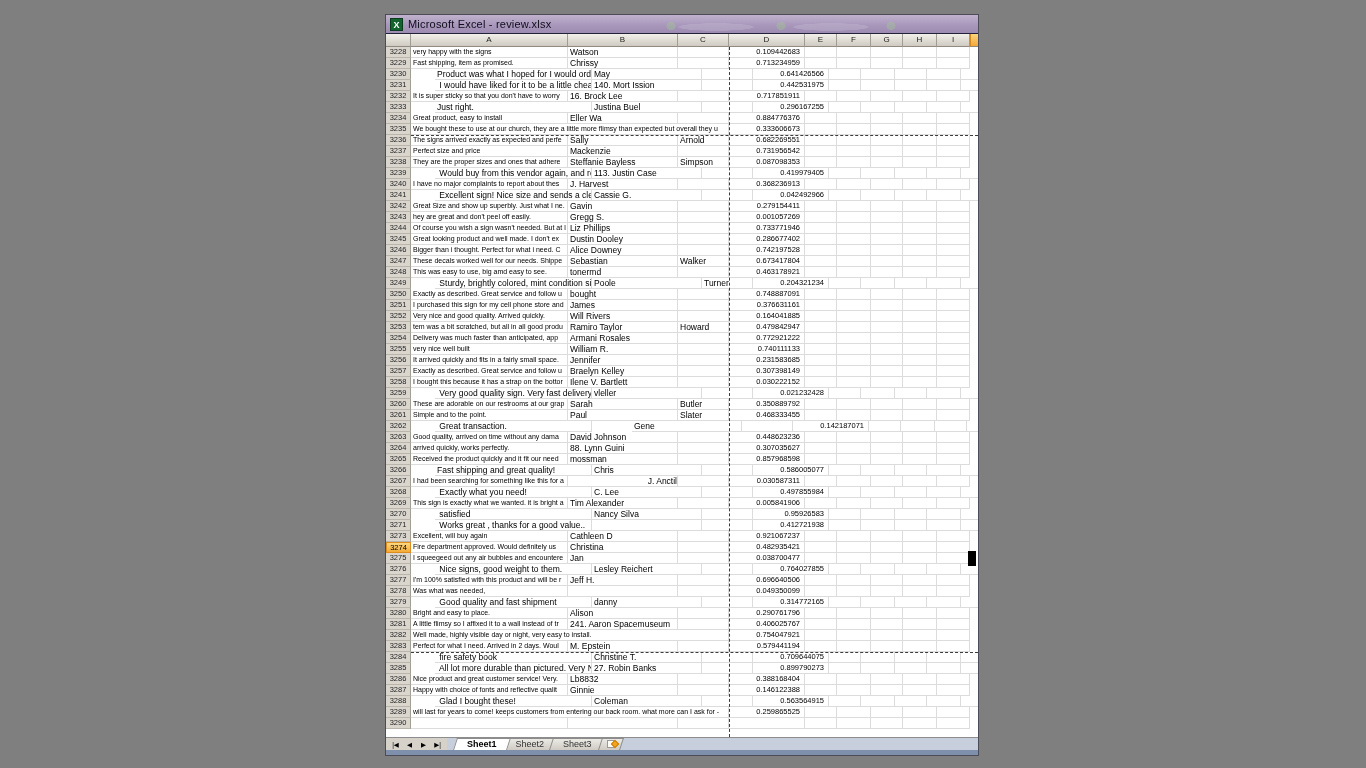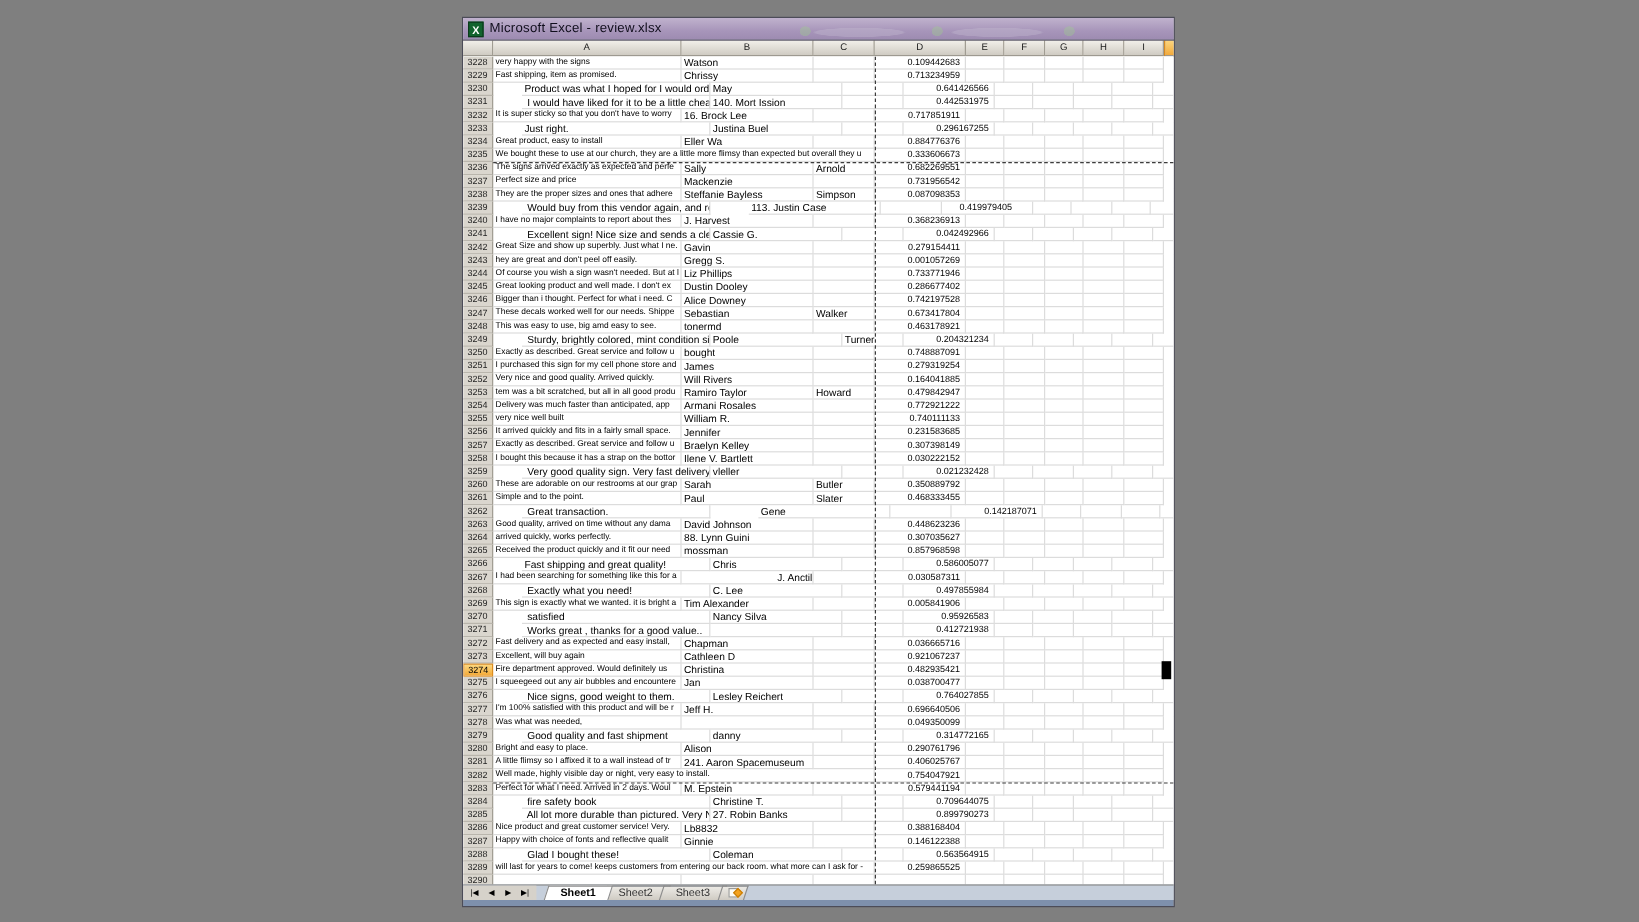--- a/index.html
+++ b/index.html
@@ -232,23 +232,23 @@
         <div class="c cD" style="width: 76px; flex: 0 0 76px;">0.087098353</div>
         <div class="c cE" style="width: 32px; flex: 0 0 32px;"></div>
         <div class="c cF" style="width: 34px; flex: 0 0 34px;"></div>
         <div class="c cG" style="width: 32px; flex: 0 0 32px;"></div>
         <div class="c cH" style="width: 34px; flex: 0 0 34px;"></div>
         <div class="c cI" style="width: 33px; flex: 0 0 33px;"></div>
       </div>
       <div class="row">
         <div class="rh">3239</div>
         <div class="c cA big" style="width: 157px; flex: 0 0 157px;"> Would buy from this vendor again, and re</div>
-        <div class="c cB" style="width: 110px; flex: 0 0 110px; margin-left: 32px;">113. Justin Case</div>
-        <div class="c cC" style="width: 51px; flex: 0 0 51px;"></div>
-        <div class="c cD" style="width: 76px; flex: 0 0 76px; text-align: center;">0.419979405</div>
+        <div class="c cB" style="width: 110px; flex: 0 0 110px;">113. Justin Case</div>
+        <div class="c cC" style="width: 51px; flex: 0 0 51px;"></div>
+        <div class="c cD" style="width: 76px; flex: 0 0 76px;">0.419979405</div>
         <div class="c cE" style="width: 32px; flex: 0 0 32px;"></div>
         <div class="c cF" style="width: 34px; flex: 0 0 34px;"></div>
         <div class="c cG" style="width: 32px; flex: 0 0 32px;"></div>
         <div class="c cH" style="width: 34px; flex: 0 0 34px;"></div>
         <div class="c cI" style="width: 33px; flex: 0 0 33px;"></div>
       </div>
       <div class="row">
         <div class="rh">3240</div>
         <div class="c cA" style="width: 157px; flex: 0 0 157px;">I have no major complaints to report about thes</div>
         <div class="c cB" style="width: 110px; flex: 0 0 110px;">J. Harvest</div>
@@ -378,21 +378,21 @@
         <div class="c cF" style="width: 34px; flex: 0 0 34px;"></div>
         <div class="c cG" style="width: 32px; flex: 0 0 32px;"></div>
         <div class="c cH" style="width: 34px; flex: 0 0 34px;"></div>
         <div class="c cI" style="width: 33px; flex: 0 0 33px;"></div>
       </div>
       <div class="row">
         <div class="rh">3251</div>
         <div class="c cA" style="width: 157px; flex: 0 0 157px;">I purchased this sign for my cell phone store and</div>
         <div class="c cB" style="width: 110px; flex: 0 0 110px;">James</div>
         <div class="c cC" style="width: 51px; flex: 0 0 51px;"></div>
-        <div class="c cD" style="width: 76px; flex: 0 0 76px;">0.279319254</div>
+        <div class="c cD" style="width: 76px; flex: 0 0 76px;">0.376631161</div>
         <div class="c cE" style="width: 32px; flex: 0 0 32px;"></div>
         <div class="c cF" style="width: 34px; flex: 0 0 34px;"></div>
         <div class="c cG" style="width: 32px; flex: 0 0 32px;"></div>
         <div class="c cH" style="width: 34px; flex: 0 0 34px;"></div>
         <div class="c cI" style="width: 33px; flex: 0 0 33px;"></div>
       </div>
       <div class="row">
         <div class="rh">3252</div>
         <div class="c cA" style="width: 157px; flex: 0 0 157px;">Very nice and good quality. Arrived quickly.</div>
         <div class="c cB" style="width: 110px; flex: 0 0 110px;">Will Rivers</div>
@@ -619,32 +619,20 @@
         <div class="c cG" style="width: 32px; flex: 0 0 32px;"></div>
         <div class="c cH" style="width: 34px; flex: 0 0 34px;"></div>
         <div class="c cI" style="width: 33px; flex: 0 0 33px;"></div>
       </div>
       <div class="row">
         <div class="rh">3271</div>
         <div class="c cA big" style="width: 157px; flex: 0 0 157px;"> Works great , thanks for a good value..</div>
         <div class="c cB" style="width: 110px; flex: 0 0 110px;"></div>
         <div class="c cC" style="width: 51px; flex: 0 0 51px;"></div>
         <div class="c cD" style="width: 76px; flex: 0 0 76px;">0.412721938</div>
-        <div class="c cE" style="width: 32px; flex: 0 0 32px;"></div>
-        <div class="c cF" style="width: 34px; flex: 0 0 34px;"></div>
-        <div class="c cG" style="width: 32px; flex: 0 0 32px;"></div>
-        <div class="c cH" style="width: 34px; flex: 0 0 34px;"></div>
-        <div class="c cI" style="width: 33px; flex: 0 0 33px;"></div>
-      </div>
-      <div class="row">
-        <div class="rh">3272</div>
-        <div class="c cA" style="width: 157px; flex: 0 0 157px;">Fast delivery and as expected and easy install,</div>
-        <div class="c cB" style="width: 110px; flex: 0 0 110px;">Chapman</div>
-        <div class="c cC" style="width: 51px; flex: 0 0 51px;"></div>
-        <div class="c cD" style="width: 76px; flex: 0 0 76px;">0.036665716</div>
         <div class="c cE" style="width: 32px; flex: 0 0 32px;"></div>
         <div class="c cF" style="width: 34px; flex: 0 0 34px;"></div>
         <div class="c cG" style="width: 32px; flex: 0 0 32px;"></div>
         <div class="c cH" style="width: 34px; flex: 0 0 34px;"></div>
         <div class="c cI" style="width: 33px; flex: 0 0 33px;"></div>
       </div>
       <div class="row">
         <div class="rh">3273</div>
         <div class="c cA" style="width: 157px; flex: 0 0 157px;">Excellent, will buy again</div>
         <div class="c cB" style="width: 110px; flex: 0 0 110px;">Cathleen D</div>

